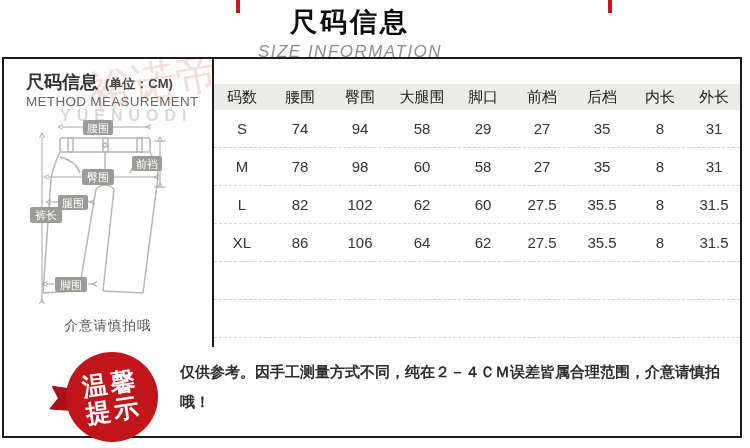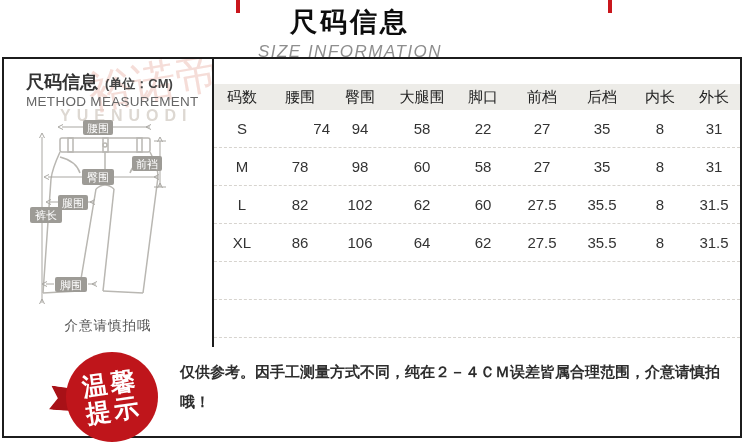--- a/index.html
+++ b/index.html
@@ -143,24 +143,24 @@
         <span class="cell" style="width: 64px;">大腿围</span>
         <span class="cell" style="width: 58px;">脚口</span>
         <span class="cell" style="width: 60px;">前档</span>
         <span class="cell" style="width: 60px;">后档</span>
         <span class="cell" style="width: 56px;">内长</span>
         <span class="cell" style="width: 52px;">外长</span>
       </div>
     <div id="tbody">
         <div class="trow">
           <span class="cell" style="width: 56px;">S</span>
-          <span class="cell" style="width: 60px; text-align: right;">74</span>
+          <span class="cell" style="width: 60px;">74</span>
           <span class="cell" style="width: 60px;">94</span>
           <span class="cell" style="width: 64px;">58</span>
-          <span class="cell" style="width: 58px;">22</span>
+          <span class="cell" style="width: 58px;">29</span>
           <span class="cell" style="width: 60px;">27</span>
           <span class="cell" style="width: 60px;">35</span>
           <span class="cell" style="width: 56px;">8</span>
           <span class="cell" style="width: 52px;">31</span>
         </div>
         <div class="trow">
           <span class="cell" style="width: 56px;">M</span>
           <span class="cell" style="width: 60px;">78</span>
           <span class="cell" style="width: 60px;">98</span>
           <span class="cell" style="width: 64px;">60</span>

